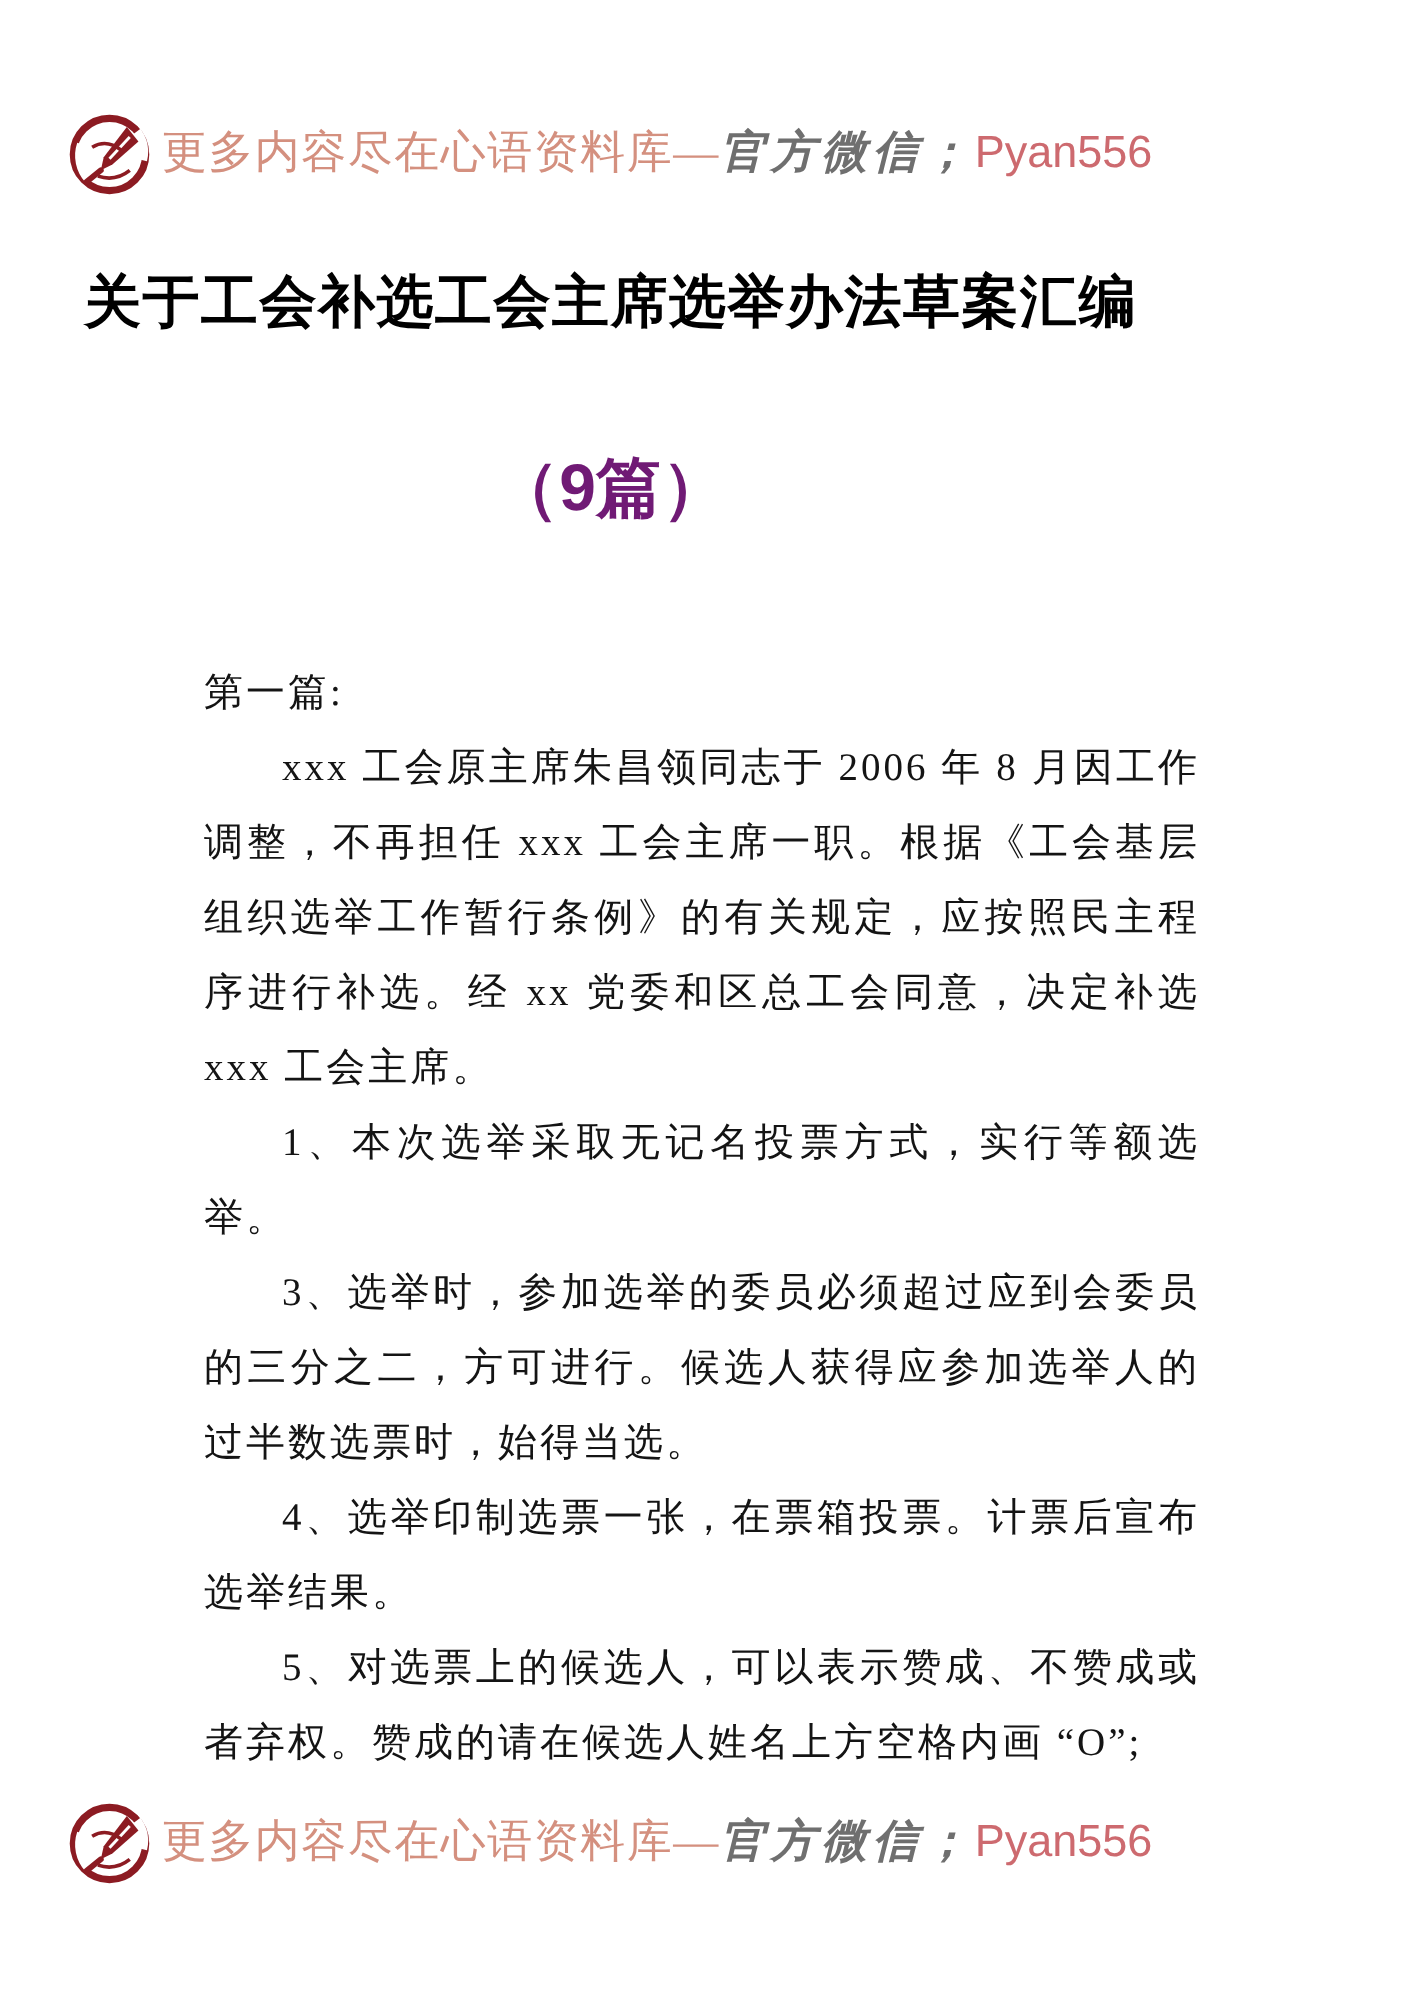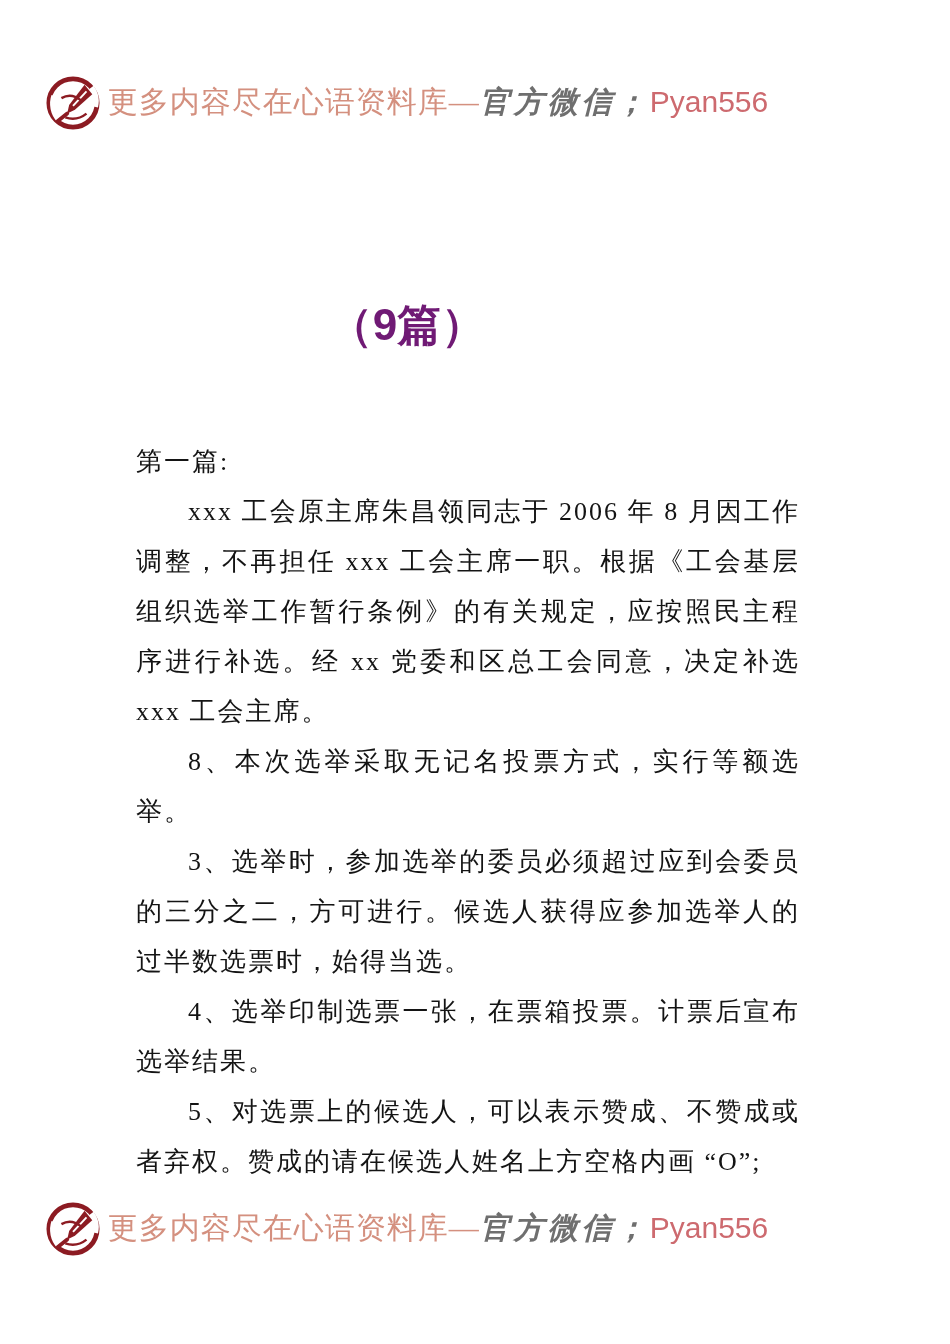--- a/index.html
+++ b/index.html
@@ -103,26 +103,27 @@
       <path d="M22 40 L12 48" stroke="#8c1b22" stroke-width="4" stroke-linecap="round"></path>
       <path d="M42 17 L28 32" stroke="#ffffff" stroke-width="2"></path>
       <path d="M16 24 Q 26 18 36 26" fill="none" stroke="#8c1b22" stroke-width="2.5"></path>
       <path d="M20 44 Q 32 48 42 40" fill="none" stroke="#8c1b22" stroke-width="2.5"></path>
     </svg>
     <span class="wm-text">
       <span class="wm-pre">更多内容尽在心语资料库—</span><span class="wm-mid">官方微信；</span><span class="wm-id">Pyan556</span>
     </span>
   </div>
 
+  <div class="doc-title">关于工会补选工会主席选举办法草案汇编</div>
   <div class="doc-subtitle">（9篇）</div>
 
   <div class="doc-body">
     <p class="para">第一篇:</p>
     <p class="para indent">xxx 工会原主席朱昌领同志于 2006 年 8 月因工作调整，不再担任 xxx 工会主席一职。根据《工会基层组织选举工作暂行条例》的有关规定，应按照民主程序进行补选。经 xx 党委和区总工会同意，决定补选 xxx 工会主席。</p>
-    <p class="para indent">8、本次选举采取无记名投票方式，实行等额选举。</p>
+    <p class="para indent">1、本次选举采取无记名投票方式，实行等额选举。</p>
     <p class="para indent">3、选举时，参加选举的委员必须超过应到会委员的三分之二，方可进行。候选人获得应参加选举人的过半数选票时，始得当选。</p>
     <p class="para indent">4、选举印制选票一张，在票箱投票。计票后宣布选举结果。</p>
     <p class="para indent">5、对选票上的候选人，可以表示赞成、不赞成或者弃权。赞成的请在候选人姓名上方空格内画 “O”;</p>
   </div>
 
   <div class="watermark footer">
     <svg class="wm-logo" viewBox="0 0 56 56" aria-hidden="true">
       <circle cx="28" cy="29" r="25" fill="#ffffff" stroke="#8c1b22" stroke-width="5"></circle>
       <path d="M14 46 A 24 24 0 0 1 9 22" fill="none" stroke="#ffffff" stroke-width="7"></path>
       <path d="M47 13 A 24 24 0 0 1 51 33" fill="none" stroke="#ffffff" stroke-width="6"></path>

